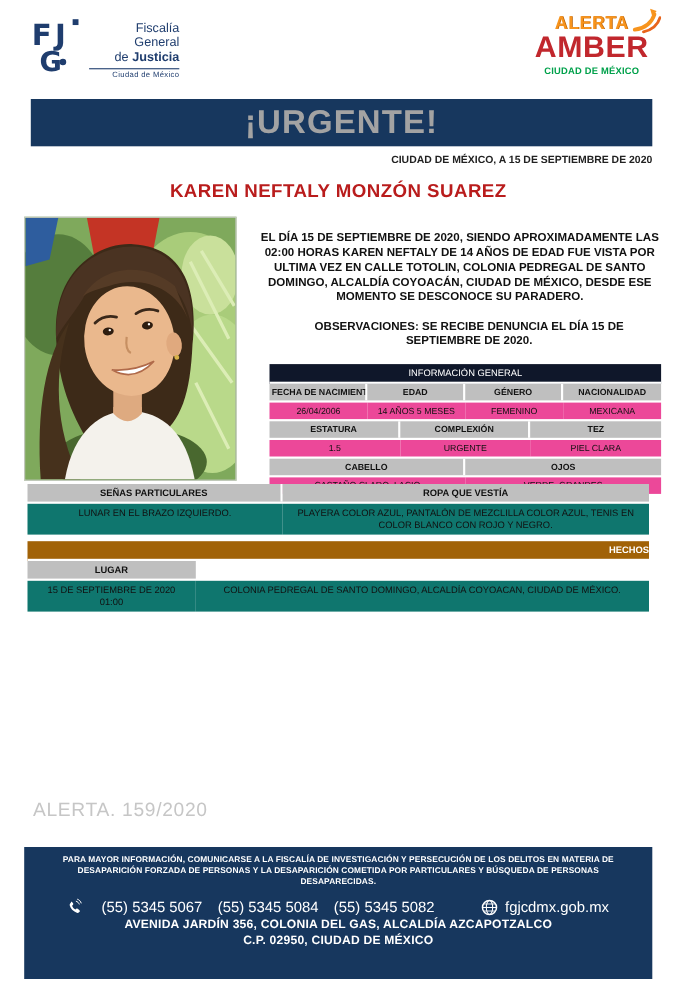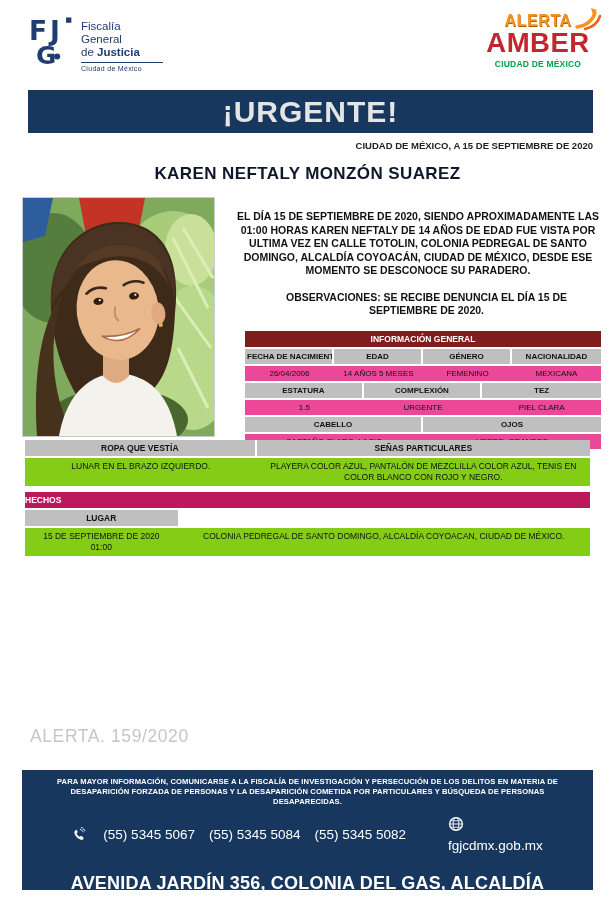--- a/index.html
+++ b/index.html
@@ -7,100 +7,100 @@
   body { font-family: "Liberation Sans", sans-serif; }
   .poster {
     position: relative;
     width: 615px; height: 900px;
     background: #ffffff;
     overflow: hidden;
     margin: 0 auto;
   }
   
   .fgj-logo { position: absolute; left: 28px; top: 16px; display: flex; align-items: flex-start; gap: 7px; }
-  .fgj-text { padding-top: 4px; }
+  .fgj-text { padding-top: 4px; text-align: right; }
   .fgj-text .l { font-size: 11.5px; color: #1f3d6e; line-height: 13px; }
   .fgj-text .l b { font-weight: bold; }
   .fgj-rule { width: 82px; height: 1px; background: #1f3d6e; margin: 3px 0 2px; }
   .fgj-sub { font-size: 7px; color: #1f3d6e; letter-spacing: 0.3px; }
 
   .amber-logo { position: absolute; right: 18px; top: 12px; width: 118px; text-align: center; line-height: 1; }
   .amber-l1 { font-size: 17px; font-weight: bold; color: #f7941d; letter-spacing: 0.5px;
               text-shadow: 0.7px 0.7px 0 #b95e00; transform: scaleX(0.95); }
   .amber-l2 { font-size: 27px; font-weight: bold; color: #c1272d; letter-spacing: 0.5px; margin-top: 1px;
               transform: scaleX(1.02); }
   .amber-l3 { font-size: 8.5px; font-weight: bold; color: #00a14b; margin-top: 3px; letter-spacing: 0.2px; }
   .amber-swoosh { position: absolute; right: -4px; top: -7px; }
 
   
   .urgent-banner {
     position: absolute; left: 28px; right: 22px; top: 90px; height: 43px;
-    background: #17375e; color: #e5e5e5;
+    background: #17375e; color: #a3a3a3;
     font-size: 30px; font-weight: bold; letter-spacing: 1px;
     display: flex; align-items: center; justify-content: center;
   }
   .dateline {
     position: absolute; right: 22px; top: 140px;
     font-size: 9.5px; font-weight: bold; color: #222;
   }
   .person-name {
     position: absolute; left: 0; right: 0; top: 164px;
-    text-align: center; font-size: 17px; font-weight: bold; color: #0f172a;
+    text-align: center; font-size: 17px; font-weight: bold; color: #b91c1c;
     letter-spacing: 0.4px;
   }
 
   
   .photo-frame {
     position: absolute; left: 22px; top: 197px; width: 193px; height: 240px;
     border: 1px solid #cccccc; overflow: hidden; background: #7fa95c;
   }
 
   
   .right-col { position: absolute; left: 235px; top: 210px; width: 366px; }
   .desc, .obs {
     font-size: 10.5px; font-weight: bold; color: #111;
     text-align: center; line-height: 13.5px;
   }
   .obs { margin-top: 13px; margin-left: 17px; }
 
   .ig-table { margin-left: 10px; margin-top: 13px; width: 356px; }
   .ig-title {
-    background: #7f1d1d; color: #ffffff; font-size: 8.5px; font-weight: bold;
+    background: #0f172a; color: #ffffff; font-size: 8.5px; font-weight: normal;
     text-align: center; padding: 3px 0; border-bottom: 2px solid #fff;
   }
   .ig-row { display: grid; border-bottom: 2px solid #fff; }
   .c4 { grid-template-columns: repeat(4, 1fr); }
   .c3 { grid-template-columns: repeat(3, 1fr); }
   .c2 { grid-template-columns: repeat(2, 1fr); }
   .ig-row .cell {
     font-size: 8px; text-align: center; padding: 3px 2px; color: #111;
     overflow: hidden; white-space: nowrap;
   }
   .ig-row.hdr .cell { background: #bfbfbf; font-weight: bold; border-right: 2px solid #fff; }
   .ig-row.hdr .cell:last-child { border-right: none; }
   .ig-row.val .cell { background: #ec4899; }
 
   
   .band-grid { position: absolute; left: 25px; right: 25px; }
   .senas-wrap { top: 440px; }
   .hechos-wrap { top: 492px; }
   .dark-band {
-    background: #be185d; color: #fff; font-size: 8.5px; font-weight: bold;
-    text-align: left; padding: 3px 0; border-bottom: 2px solid #fff;
+    background: #a16207; color: #fff; font-size: 8.5px; font-weight: bold;
+    text-align: right; padding: 3px 0; border-bottom: 2px solid #fff;
   }
   .two-col { display: grid; }
   .senas-cols { grid-template-columns: 41% 59%; }
   .hechos-cols { grid-template-columns: 27% 73%; }
   .two-col .hcell {
     background: #bfbfbf; font-size: 8.5px; font-weight: bold; text-align: center;
     padding: 3px 2px; color: #111; border-right: 2px solid #fff;
   }
   .two-col .hcell:last-child { border-right: none; }
   .two-col .vcell {
-    background: #84cc16; font-size: 8.5px; text-align: center; padding: 3px 10px;
+    background: #0f766e; font-size: 8.5px; text-align: center; padding: 3px 10px;
     color: #111; line-height: 11px;
   }
   .two-col.vals { border-top: 2px solid #fff; }
 
   
   .alert-number {
     position: absolute; left: 30px; top: 726px;
     font-size: 17.5px; color: #c6c6c6; letter-spacing: 0.6px;
   }
 
@@ -111,23 +111,23 @@
     padding-top: 7px;
   }
   .f-info {
     font-size: 7.6px; font-weight: bold; line-height: 10px;
     padding: 0 18px; letter-spacing: 0.1px;
   }
   .f-contact {
     margin-top: 9px; display: flex; align-items: center; justify-content: center;
     gap: 14px; font-size: 13.5px; font-weight: normal;
   }
-  .f-contact .web-group { display: flex; align-items: flex-start; gap: 6px; margin-left: 28px; flex-direction: column; }
+  .f-contact .web-group { display: flex; align-items: center; gap: 6px; margin-left: 28px; }
   .f-icon { display: inline-flex; align-items: center; }
-  .f-addr1, .f-addr2 { font-size: 18px; font-weight: bold; margin-top: 20px; letter-spacing: 0.2px; }
+  .f-addr1, .f-addr2 { font-size: 11px; font-weight: bold; margin-top: 2px; letter-spacing: 0.2px; }
 </style>
 </head>
 <body>
 
 <div class="poster">
 
   <div class="fgj-logo">
     <span>
       <svg width="46" height="56" viewBox="0 0 52 62">
         <g fill="#1f3d6e" font-family="DejaVu Sans, sans-serif" font-weight="bold">
@@ -200,21 +200,21 @@
         <path d="M76 136 Q95 150 115 133 Q96 140 76 136 Z" fill="#ffffff" stroke="#b06a4a" stroke-width="1.6"></path>
         <circle cx="136" cy="132" r="2.2" fill="#d8b24a"></circle>
       </g>
 
       <path d="M28 110 C26 52 62 26 98 26 C134 28 154 56 152 104 C146 66 128 50 98 48 C80 48 62 56 52 74 C42 90 34 98 28 110 Z" fill="#4a3322"></path>
       <path d="M52 72 C70 42 110 40 136 62 L148 92 C136 62 104 52 76 62 C62 66 56 68 52 72 Z" fill="#553b26"></path>
     </svg>
   </div>
 
   <div class="right-col">
-    <p class="desc">EL DÍA 15 DE SEPTIEMBRE DE 2020, SIENDO APROXIMADAMENTE LAS 01:00 HORAS KAREN NEFTALY DE 14 AÑOS DE EDAD FUE VISTA POR ULTIMA VEZ EN CALLE TOTOLIN, COLONIA PEDREGAL DE SANTO DOMINGO, ALCALDÍA COYOACÁN, CIUDAD DE MÉXICO, DESDE ESE MOMENTO SE DESCONOCE SU PARADERO.</p>
+    <p class="desc">EL DÍA 15 DE SEPTIEMBRE DE 2020, SIENDO APROXIMADAMENTE LAS 02:00 HORAS KAREN NEFTALY DE 14 AÑOS DE EDAD FUE VISTA POR ULTIMA VEZ EN CALLE TOTOLIN, COLONIA PEDREGAL DE SANTO DOMINGO, ALCALDÍA COYOACÁN, CIUDAD DE MÉXICO, DESDE ESE MOMENTO SE DESCONOCE SU PARADERO.</p>
     <p class="obs">OBSERVACIONES: SE RECIBE DENUNCIA EL DÍA 15 DE SEPTIEMBRE DE 2020.</p>
 
     <div class="ig-table">
       <div class="ig-title">INFORMACIÓN GENERAL</div>
 
       <div class="ig-row hdr c4">
         <div class="cell">FECHA DE NACIMIENTO</div>
         <div class="cell">EDAD</div>
         <div class="cell">GÉNERO</div>
         <div class="cell">NACIONALIDAD</div>
@@ -243,22 +243,22 @@
       </div>
       <div class="ig-row val c2">
         <div class="cell">CASTAÑO CLARO, LACIO</div>
         <div class="cell">VERDE, GRANDES</div>
       </div>
     </div>
   </div>
 
   <div class="band-grid senas-wrap">
     <div class="two-col senas-cols">
+      <div class="hcell">SEÑAS PARTICULARES</div>
       <div class="hcell">ROPA QUE VESTÍA</div>
-      <div class="hcell">SEÑAS PARTICULARES</div>
     </div>
     <div class="two-col senas-cols vals">
       <div class="vcell">LUNAR EN EL BRAZO IZQUIERDO.</div>
       <div class="vcell">PLAYERA COLOR AZUL, PANTALÓN DE MEZCLILLA COLOR AZUL, TENIS EN COLOR BLANCO CON ROJO Y NEGRO.</div>
     </div>
   </div>
 
   <div class="band-grid hechos-wrap">
     <div class="dark-band">HECHOS</div>
     <div class="two-col hechos-cols">

